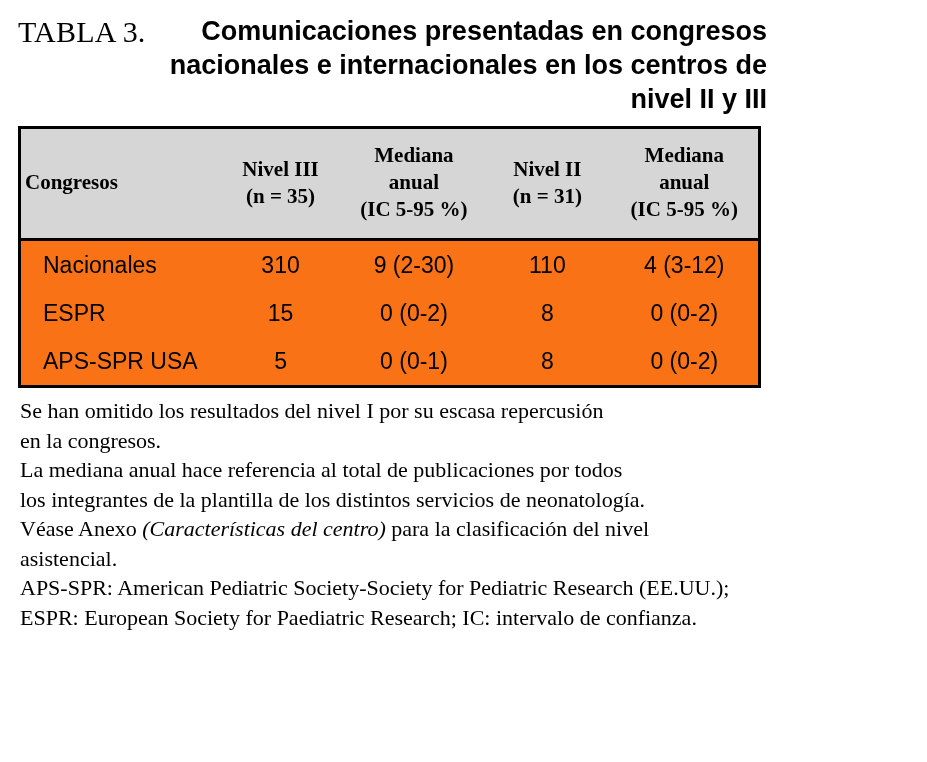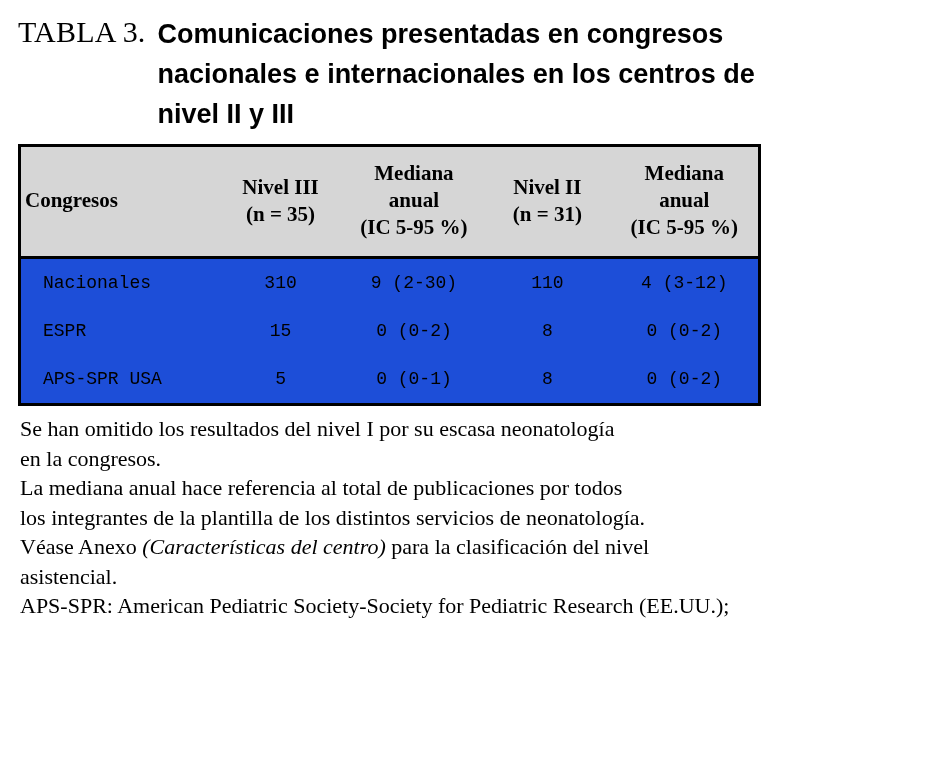--- a/index.html
+++ b/index.html
@@ -33,22 +33,23 @@
     font-size: 30px;
     line-height: 36px;
     white-space: nowrap;
     padding-right: 12px;
     letter-spacing: 0.2px;
   }
   .title-text {
     font-family: "Liberation Sans", sans-serif;
     font-weight: bold;
     font-size: 27px;
-    line-height: 40px;
+    line-height: 34px;
     max-width: 690px;
+    text-align: right;
   }
 
   
   .table-wrap {
     margin: 0 6px;
     border: 3px solid #000000;
     box-sizing: border-box;
   }
   table.data {
     width: 100%;
@@ -65,26 +66,26 @@
     line-height: 27px;
     text-align: center;
     padding: 13px 4px 15px 4px;
     border-bottom: 3px solid #000000;
     vertical-align: middle;
   }
   table.data thead th.first-col {
     text-align: left;
   }
   table.data tbody td {
-    font-family: Liberation Mono, monospace;
-    font-size: 18px;
+    font-family: Liberation Sans, sans-serif;
+    font-size: 23px;
     line-height: 28px;
     padding: 10px 4px;
     text-align: center;
-    background: #1d4ed8;
+    background: #f97316;
   }
   table.data tbody td.first-col {
     text-align: left;
     padding-left: 22px;
   }
   .col-0 { width: 27%; }
   .col-1 { width: 17%; }
   .col-2 { width: 19%; }
   .col-3 { width: 17%; }
   .col-4 { width: 20%; }
@@ -161,22 +162,23 @@
           <td class="col-1">5</td>
           <td class="col-2">0 (0-1)</td>
           <td class="col-3">8</td>
           <td class="col-4">0 (0-2)</td>
         </tr>
       </tbody>
     </table>
   </div>
 
   <div class="notes">
-    <p class="note">Se han omitido los resultados del nivel I por su escasa neonatología</p>
+    <p class="note">Se han omitido los resultados del nivel I por su escasa repercusión</p>
     <p class="note">en la congresos.</p>
     <p class="note">La mediana anual hace referencia al total de publicaciones por todos</p>
     <p class="note">los integrantes de la plantilla de los distintos servicios de neonatología.</p>
     <p class="note"><span>Véase Anexo </span><em>(Características del centro)</em><span> para la clasificación del nivel</span></p>
     <p class="note">asistencial.</p>
     <p class="note">APS-SPR: American Pediatric Society-Society for Pediatric Research (EE.UU.);</p>
+    <p class="note">ESPR: European Society for Paediatric Research; IC: intervalo de confianza.</p>
   </div>
 
 </div>
 
 </body></html>

